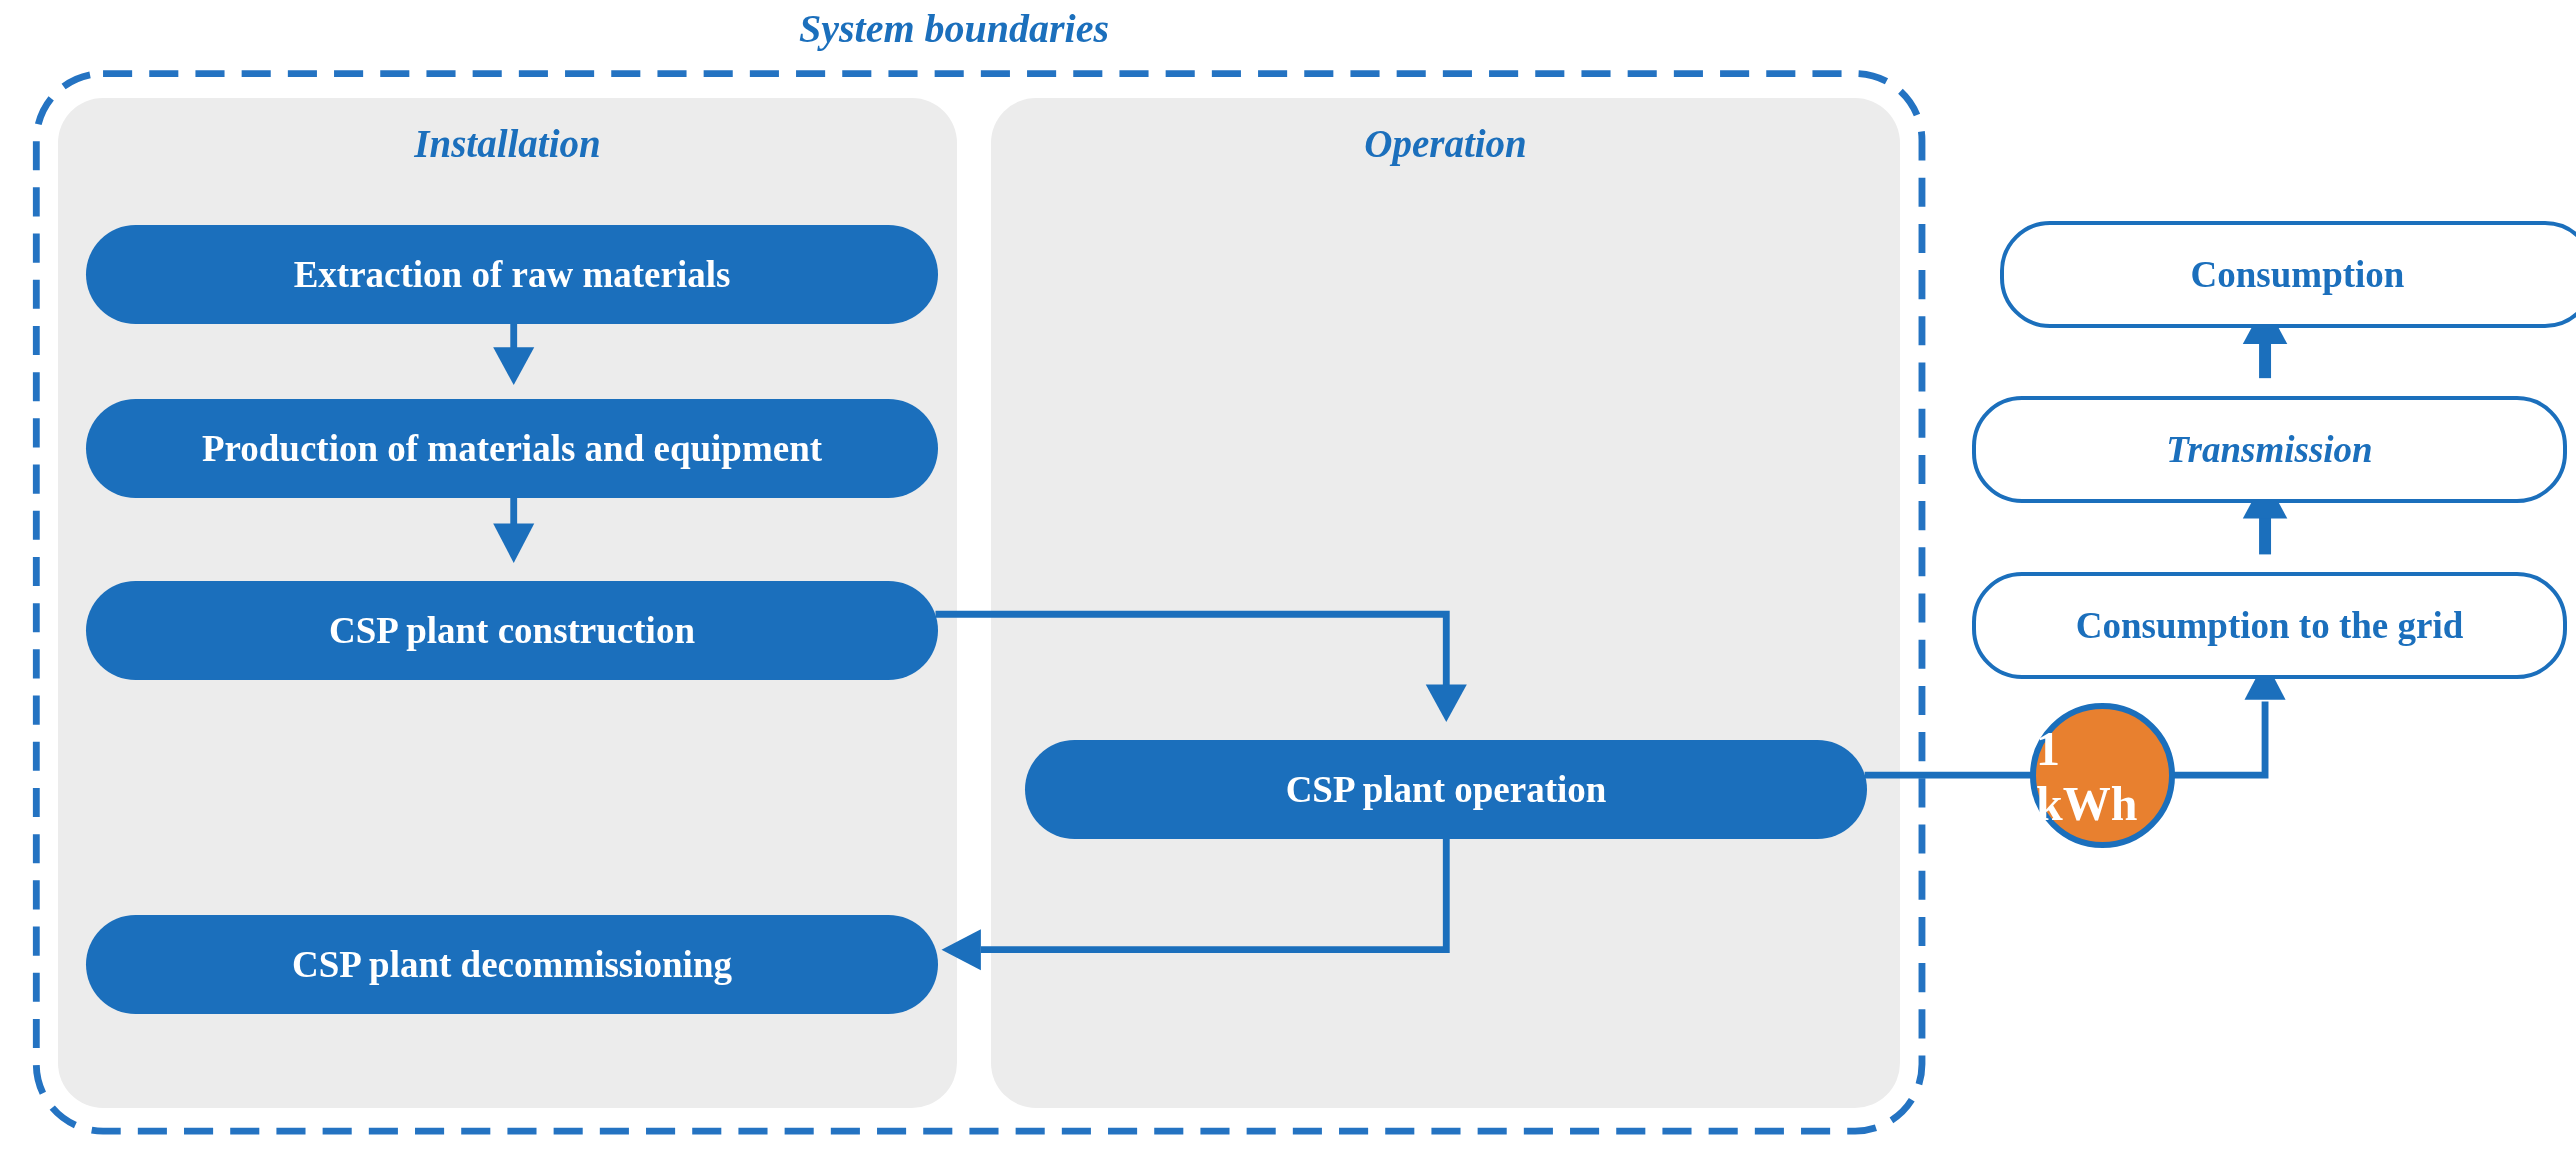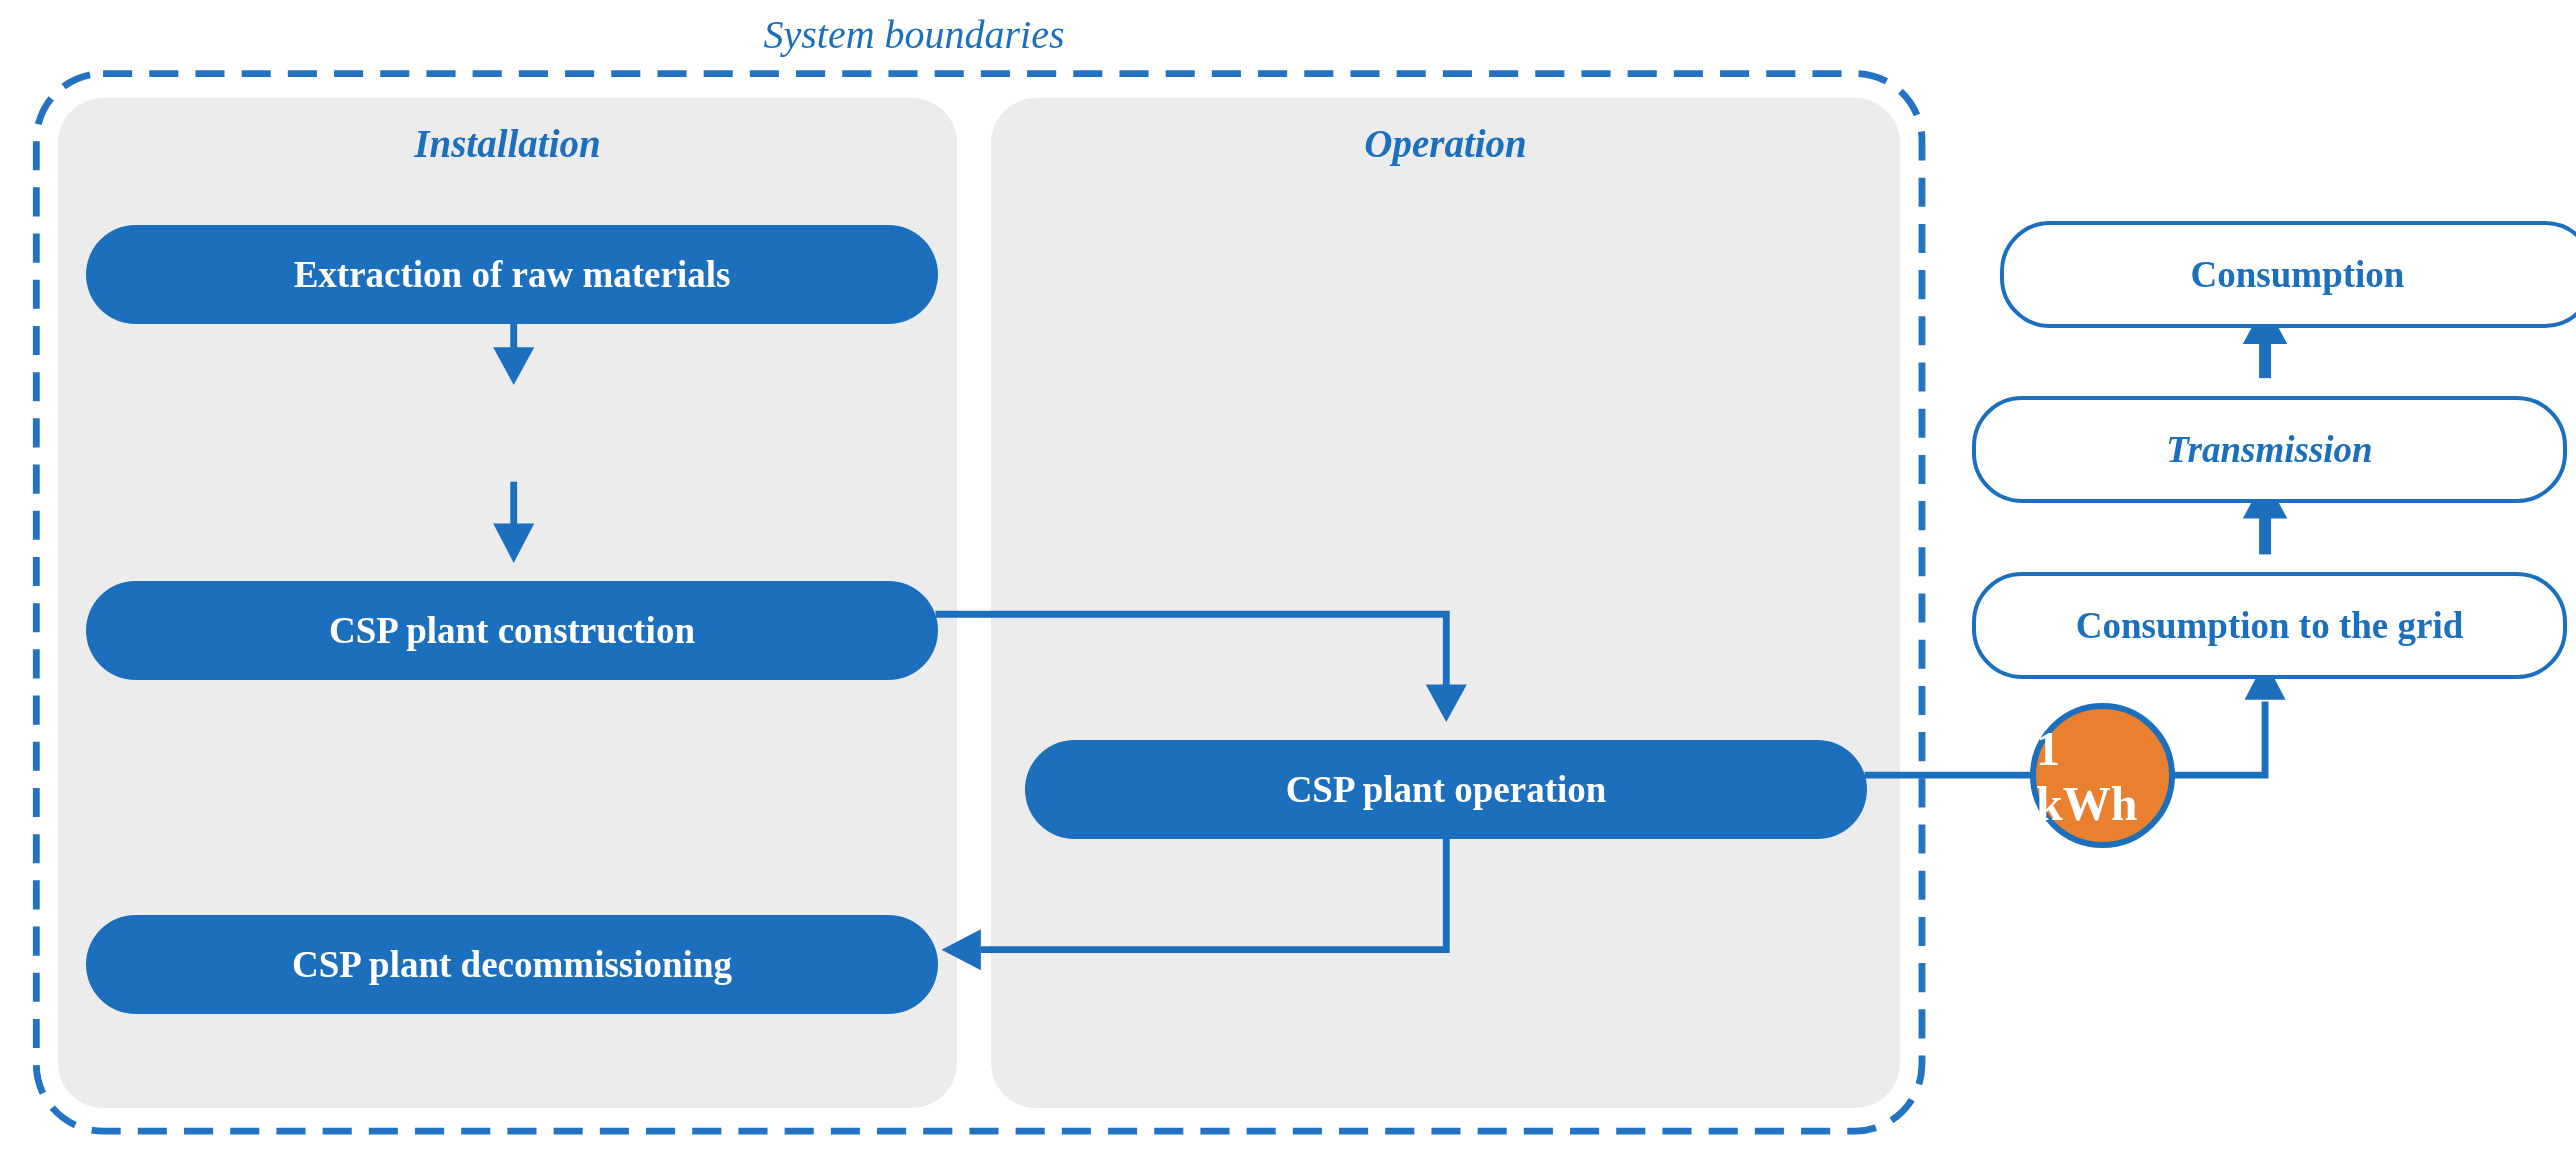--- a/index.html
+++ b/index.html
@@ -8,22 +8,22 @@
     --orange:#E8802F;
     --panel-gray:#ECECEC;
     --label-white:#FFFFFF;
   }
   html,body{margin:0;padding:0;background:#fff;}
   .canvas{
     position:relative;width:2576px;height:1161px;background:#fff;overflow:hidden;
     font-family:"Liberation Serif","DejaVu Serif",serif;
   }
   .title{
-    position:absolute;left:700px;top:5.1px;width:428px;text-align:center;
-    font-size:40px;font-weight:normal;font-style:italic;color:var(--blue);margin-top:6px;
+    position:absolute;left:740px;top:5.1px;width:428px;text-align:center;
+    font-size:40px;font-weight:bold;font-style:italic;color:var(--blue);
   }
   .panel{
     position:absolute;top:98px;height:1010px;background:var(--panel-gray);border-radius:45px;
   }
   .panel.installation{left:58px;width:899px;}
   .panel.operation{left:991px;width:909px;}
   .section-header{
     position:absolute;top:118px;height:51px;display:flex;align-items:center;justify-content:center;
     font-size:39px;font-weight:bold;font-style:italic;color:var(--blue);z-index:3;
   }
@@ -86,20 +86,21 @@
     <polygon class="head" points="2621,606 2673,606 2647,558"></polygon>
 
     <line class="stem" x1="2647" y1="442" x2="2647" y2="400" stroke-width="14"></line>
     <polygon class="head" points="2621,402 2673,402 2647,354"></polygon>
   </svg>
 
   <div class="section-header installation">Installation</div>
   <div class="section-header operation">Operation</div>
 
   <div class="pill filled b-extraction">Extraction of raw materials</div>
+  <div class="pill filled b-production">Production of materials and equipment</div>
   <div class="pill filled b-construction">CSP plant construction</div>
   <div class="pill filled b-operation">CSP plant operation</div>
   <div class="pill filled b-decommissioning">CSP plant decommissioning</div>
 
   <div class="pill outlined r-consumption">Consumption</div>
   <div class="pill outlined r-transmission">Transmission</div>
   <div class="pill outlined r-connection">Consumption to the grid</div>
 
   <div class="unit-circle">1 kWh</div>
 

